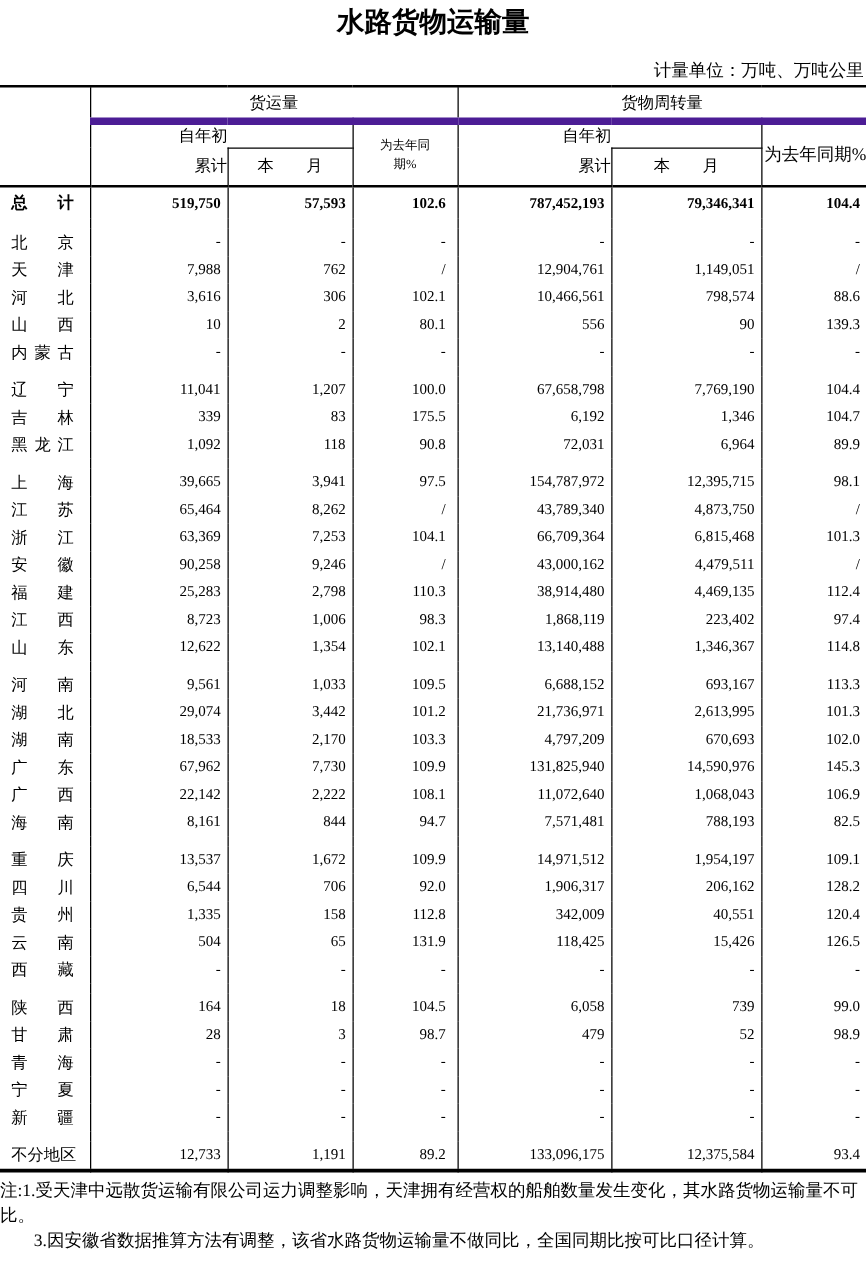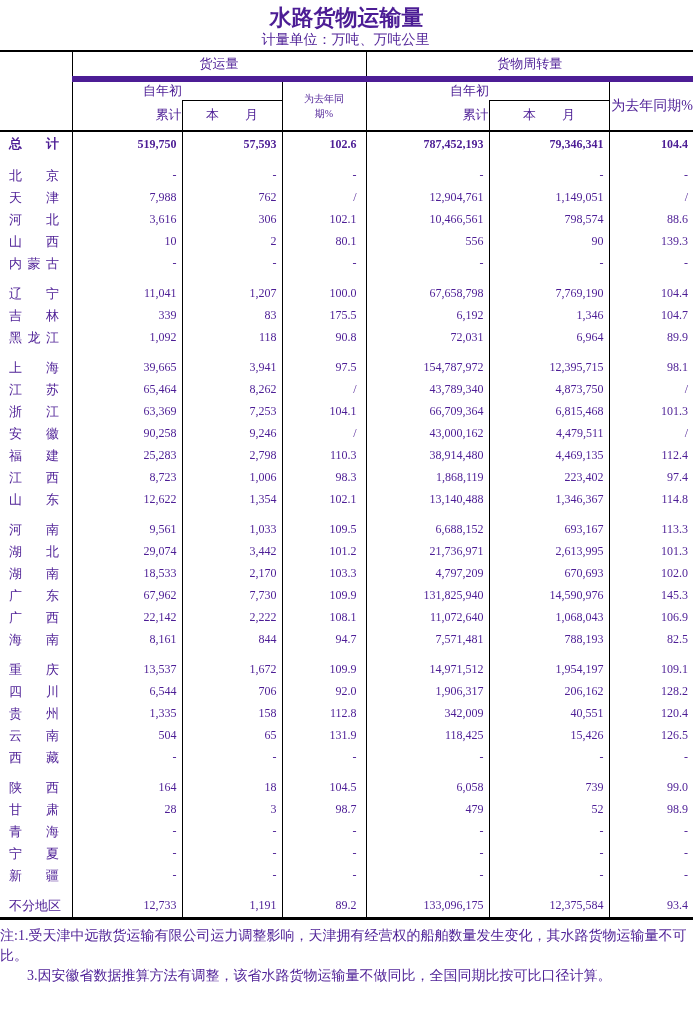--- a/index.html
+++ b/index.html
@@ -1,27 +1,27 @@
 <!DOCTYPE html>
 <html><head>
 <meta charset="utf-8">
 <style>
   html, body { margin:0; padding:0; background:#ffffff; }
   .page {
     position:relative; width:693px; height:1014px; margin:0; background:#ffffff;
-    color:#4c1d95; font-family:"Liberation Serif","DejaVu Serif",serif; overflow:hidden;
+    color:#000000; font-family:"Liberation Serif","DejaVu Serif",serif; overflow:hidden;
     box-sizing:border-box;
   }
   .title {
     text-align:center; font-size:22px; font-weight:bold;
     padding-top:5px; line-height:26px;
   }
   .unit {
-    text-align:center; font-size:14px; line-height:16px;
-    padding-right:2px; margin-top:1px; margin-bottom:2px;font-family:Liberation Mono, monospace;
+    text-align:right; font-size:14px; line-height:16px;
+    padding-right:2px; margin-top:19px; margin-bottom:2px;font-family:Liberation Mono, monospace;
   }
   table.rpt {
     border-collapse:collapse; table-layout:fixed; width:693px;
     border-top:2px solid #000; border-bottom:3px solid #000;
   }
   table.rpt td { padding:0; vertical-align:middle; overflow:hidden; }
   
   .hr1 td { height:24px; }
   .hr2 td { height:17px; }
   .hr3 td { height:29px; }

